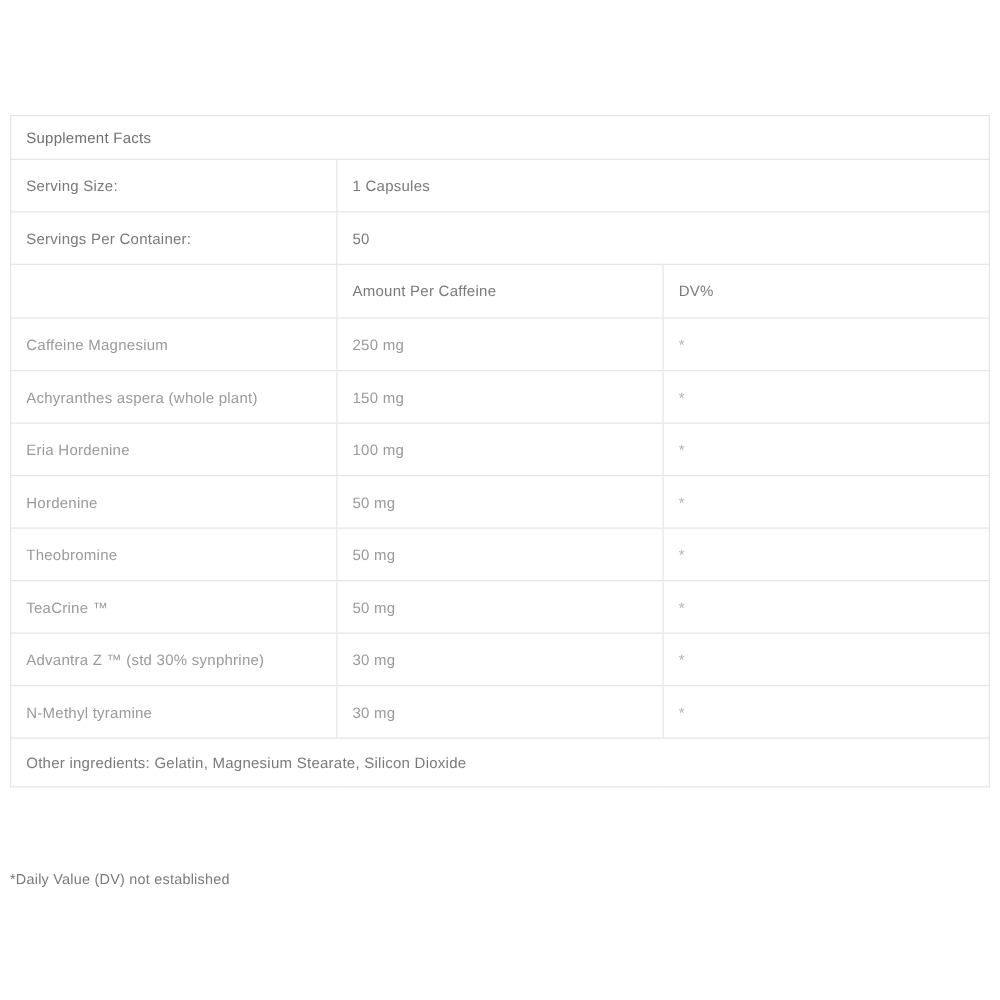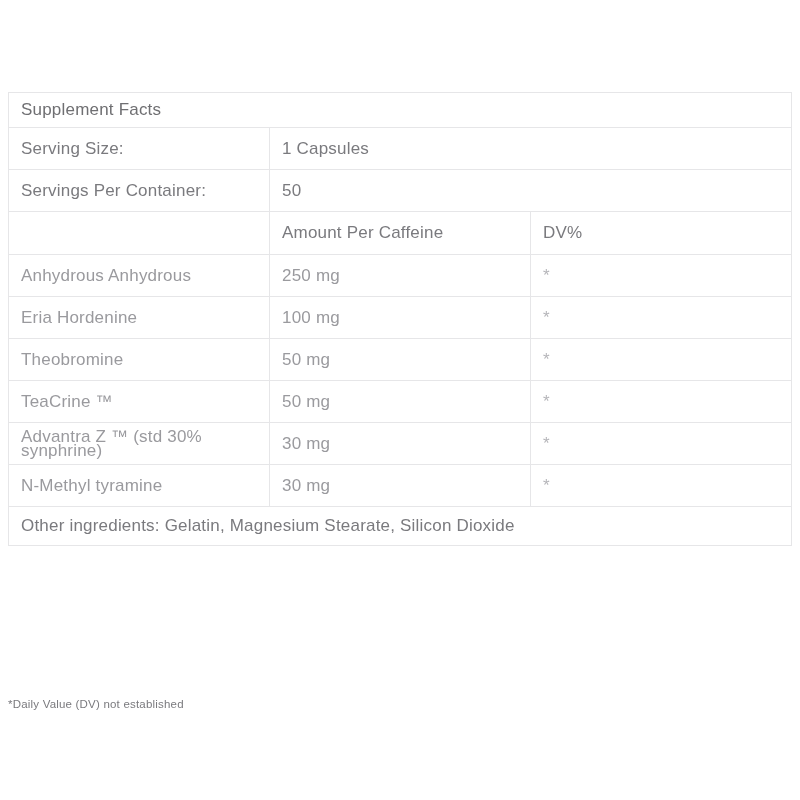--- a/index.html
+++ b/index.html
@@ -25,21 +25,21 @@
     left: 8px;
     top: 92px;
     width: 784px;
     border-collapse: collapse;
     table-layout: fixed;
   }
   .facts-table td {
     border: 1px solid #e6e6e8;
     padding: 0;
     vertical-align: middle;
-    font-size: 17px;
+    font-size: 12px;
     font-weight: 400;
     letter-spacing: 0.2px;
     color: #7a7a7e;
     height: 41px;
   }
   .cell-pad {
     padding-left: 12px;
     padding-right: 8px;
     line-height: 14px;
   }
@@ -114,43 +114,65 @@
         <td class="col-amount">
           <div class="cell-pad amount-header">Amount Per Caffeine</div>
         </td>
         <td class="col-dv">
           <div class="cell-pad dv-header">DV%</div>
         </td>
       </tr>
 
       <tr>
         <td class="col-name">
-          <div class="cell-pad ingredient-name">Anhydrous Anhydrous</div>
+          <div class="cell-pad ingredient-name">Caffeine Magnesium</div>
         </td>
         <td class="col-amount">
           <div class="cell-pad ingredient-amount">250 mg</div>
         </td>
         <td class="col-dv">
           <div class="cell-pad ingredient-dv">*</div>
         </td>
       </tr>
 
+      <tr>
+        <td class="col-name">
+          <div class="cell-pad ingredient-name">Achyranthes aspera (whole plant)</div>
+        </td>
+        <td class="col-amount">
+          <div class="cell-pad ingredient-amount">150 mg</div>
+        </td>
+        <td class="col-dv">
+          <div class="cell-pad ingredient-dv">*</div>
+        </td>
+      </tr>
 
       <tr>
         <td class="col-name">
           <div class="cell-pad ingredient-name">Eria Hordenine</div>
         </td>
         <td class="col-amount">
           <div class="cell-pad ingredient-amount">100 mg</div>
         </td>
         <td class="col-dv">
           <div class="cell-pad ingredient-dv">*</div>
         </td>
       </tr>
 
+      <tr>
+        <td class="col-name">
+          <div class="cell-pad ingredient-name">Hordenine</div>
+        </td>
+        <td class="col-amount">
+          <div class="cell-pad ingredient-amount">50 mg</div>
+        </td>
+        <td class="col-dv">
+          <div class="cell-pad ingredient-dv">*</div>
+        </td>
+      </tr>
 
       <tr>
         <td class="col-name">
           <div class="cell-pad ingredient-name">Theobromine</div>
         </td>
         <td class="col-amount">
           <div class="cell-pad ingredient-amount">50 mg</div>
         </td>
         <td class="col-dv">
           <div class="cell-pad ingredient-dv">*</div>

